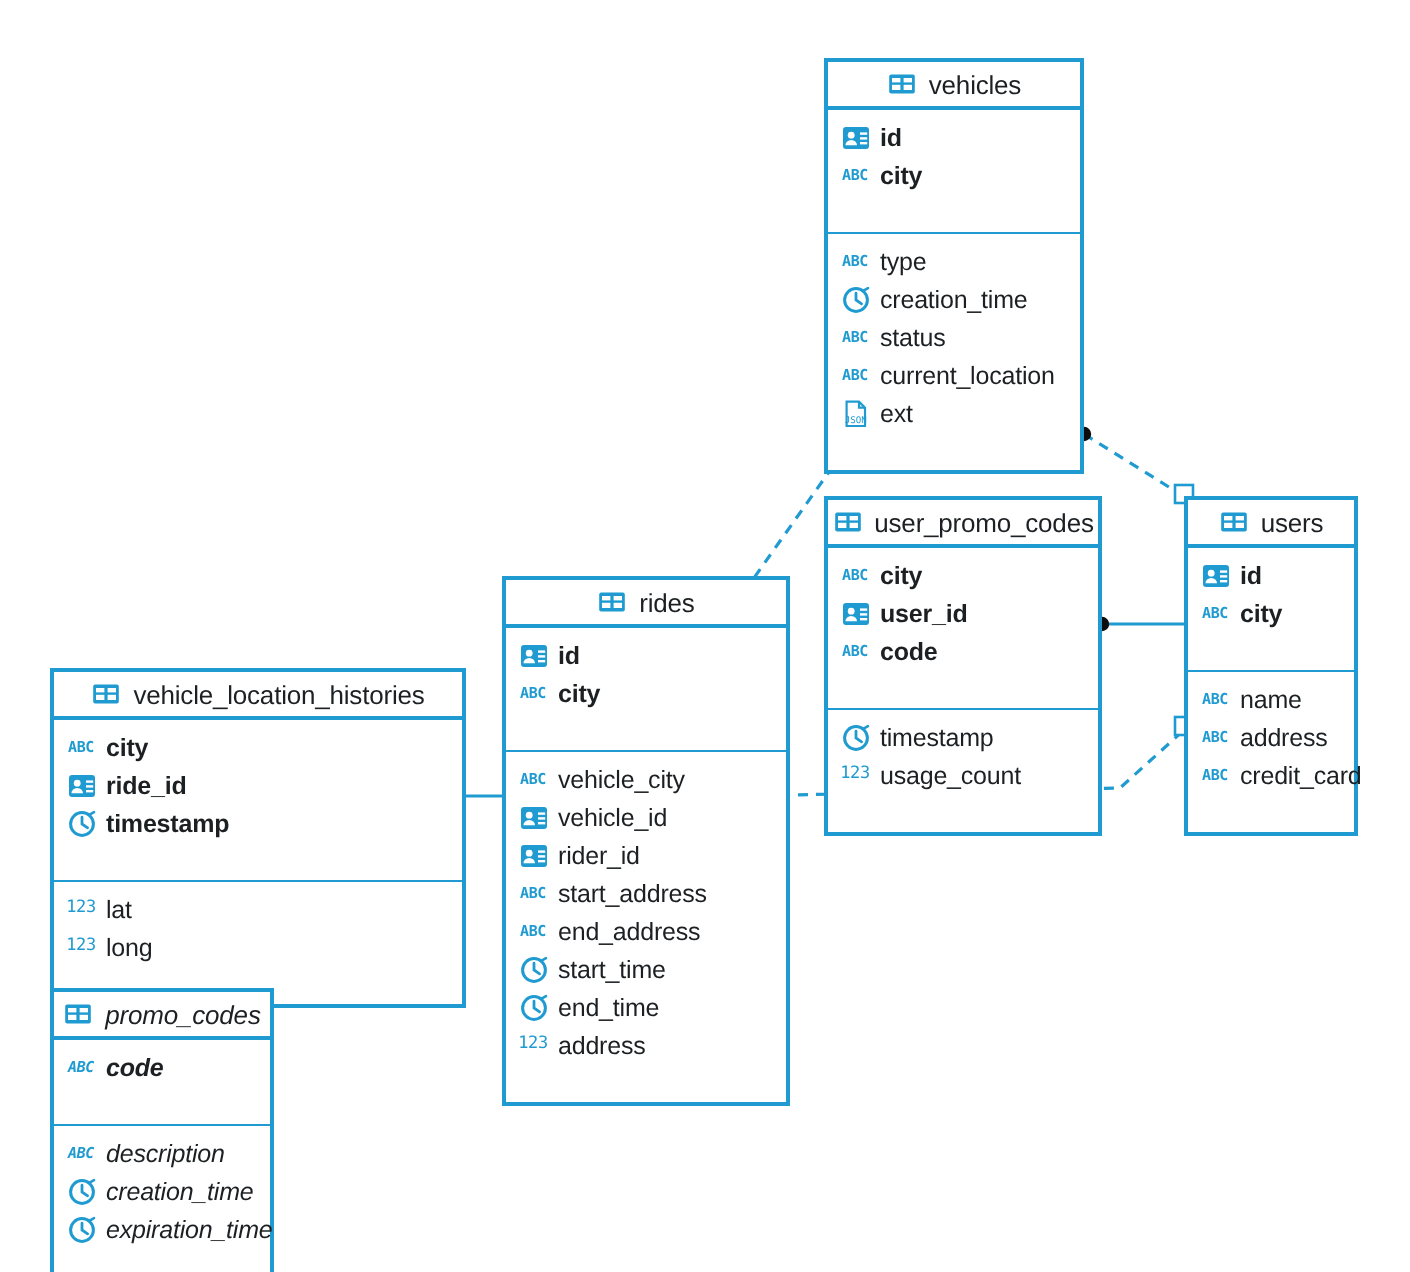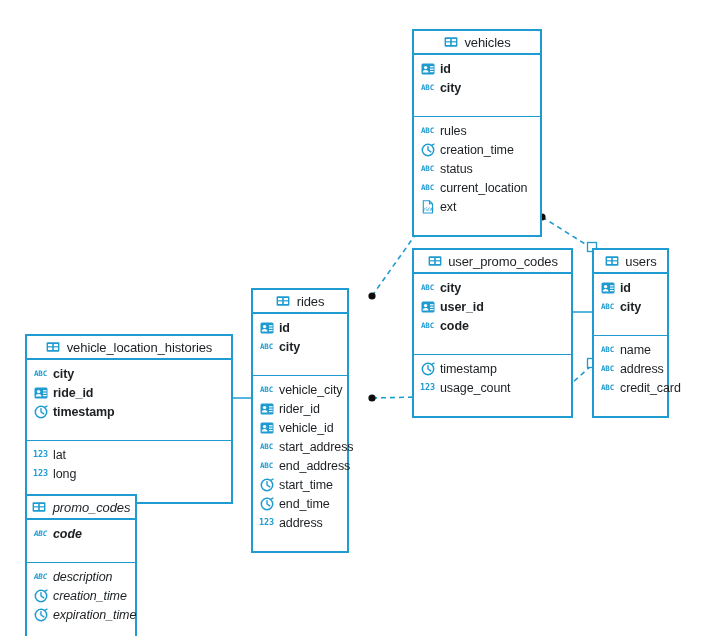--- a/index.html
+++ b/index.html
@@ -100,21 +100,21 @@
   .icon-abc, .icon-123 {
     font-family: "DejaVu Sans Mono", monospace;
     font-size: 7.5px;
     font-weight: bold;
     color: #1f9bd1;
     letter-spacing: -0.2px;
     line-height: 1;
   }
   .icon-123 {
     font-size: 8.5px;
-    font-weight: bold;
+    font-weight: normal;
   }
 </style>
 </head>
 <body>
 
 <div id="canvas">
 
   <svg id="edges" viewBox="0 0 705 636" width="705" height="636">
       <g>
         <path d="M 217 398 L 251 398" fill="none" stroke="#1f9bd1" stroke-width="1.6"></path>
@@ -170,21 +170,21 @@
             <span class="field-name">id</span>
           </div>
           <div class="field">
             <span class="icon icon-abc">ABC</span>
             <span class="field-name">city</span>
           </div>
         </div>
         <div class="section ">
           <div class="field">
             <span class="icon icon-abc">ABC</span>
-            <span class="field-name">rules</span>
+            <span class="field-name">type</span>
           </div>
           <div class="field">
             <span class="icon">
               <svg width="14" height="14" viewBox="0 0 14 14">
                 <circle cx="7" cy="7" r="5.7" fill="none" stroke="#1f9bd1" stroke-width="1.5"></circle>
                 <path d="M7 3.6 L7 7 L9.8 8.9" fill="none" stroke="#1f9bd1" stroke-width="1.4" stroke-linecap="round"></path>
                 <path d="M10.6 2.4 L13 1.1" stroke="#1f9bd1" stroke-width="1.3" stroke-linecap="round"></path>
               </svg>
             </span>
             <span class="field-name">creation_time</span>
@@ -202,21 +202,21 @@
               <svg width="14" height="14" viewBox="0 0 14 14">
                 <path d="M2.3 0.8 h6.2 l3 3 v9.2 h-9.2 z" fill="#ffffff" stroke="#1f9bd1" stroke-width="1.1"></path>
                 <path d="M8.5 0.8 v3 h3" fill="none" stroke="#1f9bd1" stroke-width="1.1"></path>
                 <text x="6.9" y="11.3" text-anchor="middle" font-family="&quot;DejaVu Sans Mono&quot;, monospace" font-size="4.6" fill="#1f9bd1">JSON</text>
               </svg>
             </span>
             <span class="field-name">ext</span>
           </div>
         </div>
       </div>
-      <div class="entity" style="left: 412px; top: 248px; width: 161px;">
+      <div class="entity" style="left: 412px; top: 248px; width: 139px;">
         <div class="entity-header">
           <span class="icon">
             <svg width="14" height="14" viewBox="0 0 14 14">
               <rect x="0.6" y="2.2" width="12.8" height="9.6" rx="1" fill="#1f9bd1"></rect>
               <rect x="2" y="4" width="4.2" height="2.2" fill="#ffffff"></rect>
               <rect x="7.8" y="4" width="4.2" height="2.2" fill="#ffffff"></rect>
               <rect x="2" y="7.4" width="4.2" height="2.6" fill="#ffffff"></rect>
               <rect x="7.8" y="7.4" width="4.2" height="2.6" fill="#ffffff"></rect>
             </svg>
           </span>
@@ -255,21 +255,21 @@
               </svg>
             </span>
             <span class="field-name">timestamp</span>
           </div>
           <div class="field">
             <span class="icon icon-123">123</span>
             <span class="field-name">usage_count</span>
           </div>
         </div>
       </div>
-      <div class="entity" style="left: 592px; top: 248px; width: 77px; text-align: center;">
+      <div class="entity" style="left: 592px; top: 248px; width: 87px; text-align: center;">
         <div class="entity-header">
           <span class="icon">
             <svg width="14" height="14" viewBox="0 0 14 14">
               <rect x="0.6" y="2.2" width="12.8" height="9.6" rx="1" fill="#1f9bd1"></rect>
               <rect x="2" y="4" width="4.2" height="2.2" fill="#ffffff"></rect>
               <rect x="7.8" y="4" width="4.2" height="2.2" fill="#ffffff"></rect>
               <rect x="2" y="7.4" width="4.2" height="2.6" fill="#ffffff"></rect>
               <rect x="7.8" y="7.4" width="4.2" height="2.6" fill="#ffffff"></rect>
             </svg>
           </span>
@@ -302,21 +302,21 @@
           <div class="field">
             <span class="icon icon-abc">ABC</span>
             <span class="field-name">address</span>
           </div>
           <div class="field">
             <span class="icon icon-abc">ABC</span>
             <span class="field-name">credit_card</span>
           </div>
         </div>
       </div>
-      <div class="entity" style="left: 251px; top: 288px; width: 98px;">
+      <div class="entity" style="left: 251px; top: 288px; width: 144px;">
         <div class="entity-header">
           <span class="icon">
             <svg width="14" height="14" viewBox="0 0 14 14">
               <rect x="0.6" y="2.2" width="12.8" height="9.6" rx="1" fill="#1f9bd1"></rect>
               <rect x="2" y="4" width="4.2" height="2.2" fill="#ffffff"></rect>
               <rect x="7.8" y="4" width="4.2" height="2.2" fill="#ffffff"></rect>
               <rect x="2" y="7.4" width="4.2" height="2.6" fill="#ffffff"></rect>
               <rect x="7.8" y="7.4" width="4.2" height="2.6" fill="#ffffff"></rect>
             </svg>
           </span>
@@ -350,34 +350,34 @@
             <span class="icon">
               <svg width="14" height="14" viewBox="0 0 14 14">
                 <rect x="0.5" y="1.5" width="13" height="11" rx="1.5" fill="#1f9bd1"></rect>
                 <circle cx="4.6" cy="5.6" r="1.7" fill="#ffffff"></circle>
                 <path d="M1.7 10.6 a2.9 2.6 0 0 1 5.8 0 z" fill="#ffffff"></path>
                 <rect x="9" y="4.2" width="3.6" height="1.2" fill="#ffffff"></rect>
                 <rect x="9" y="6.6" width="3.6" height="1.2" fill="#ffffff"></rect>
                 <rect x="9" y="9" width="3.6" height="1.2" fill="#ffffff"></rect>
               </svg>
             </span>
+            <span class="field-name">vehicle_id</span>
+          </div>
+          <div class="field">
+            <span class="icon">
+              <svg width="14" height="14" viewBox="0 0 14 14">
+                <rect x="0.5" y="1.5" width="13" height="11" rx="1.5" fill="#1f9bd1"></rect>
+                <circle cx="4.6" cy="5.6" r="1.7" fill="#ffffff"></circle>
+                <path d="M1.7 10.6 a2.9 2.6 0 0 1 5.8 0 z" fill="#ffffff"></path>
+                <rect x="9" y="4.2" width="3.6" height="1.2" fill="#ffffff"></rect>
+                <rect x="9" y="6.6" width="3.6" height="1.2" fill="#ffffff"></rect>
+                <rect x="9" y="9" width="3.6" height="1.2" fill="#ffffff"></rect>
+              </svg>
+            </span>
             <span class="field-name">rider_id</span>
-          </div>
-          <div class="field">
-            <span class="icon">
-              <svg width="14" height="14" viewBox="0 0 14 14">
-                <rect x="0.5" y="1.5" width="13" height="11" rx="1.5" fill="#1f9bd1"></rect>
-                <circle cx="4.6" cy="5.6" r="1.7" fill="#ffffff"></circle>
-                <path d="M1.7 10.6 a2.9 2.6 0 0 1 5.8 0 z" fill="#ffffff"></path>
-                <rect x="9" y="4.2" width="3.6" height="1.2" fill="#ffffff"></rect>
-                <rect x="9" y="6.6" width="3.6" height="1.2" fill="#ffffff"></rect>
-                <rect x="9" y="9" width="3.6" height="1.2" fill="#ffffff"></rect>
-              </svg>
-            </span>
-            <span class="field-name">vehicle_id</span>
           </div>
           <div class="field">
             <span class="icon icon-abc">ABC</span>
             <span class="field-name">start_address</span>
           </div>
           <div class="field">
             <span class="icon icon-abc">ABC</span>
             <span class="field-name">end_address</span>
           </div>
           <div class="field">

